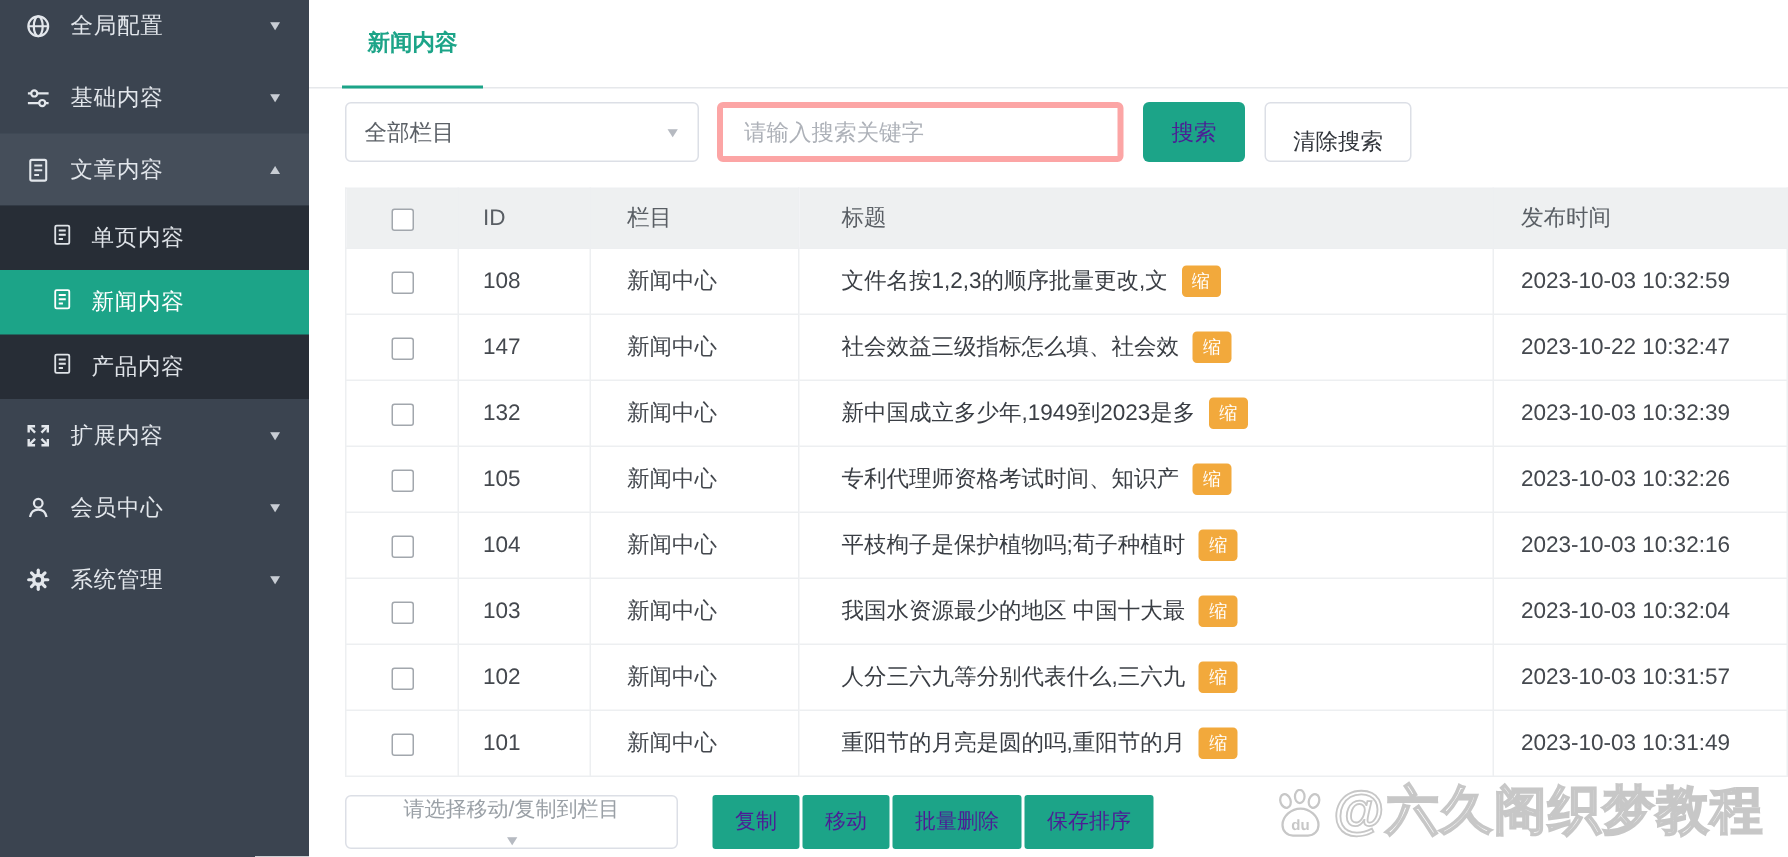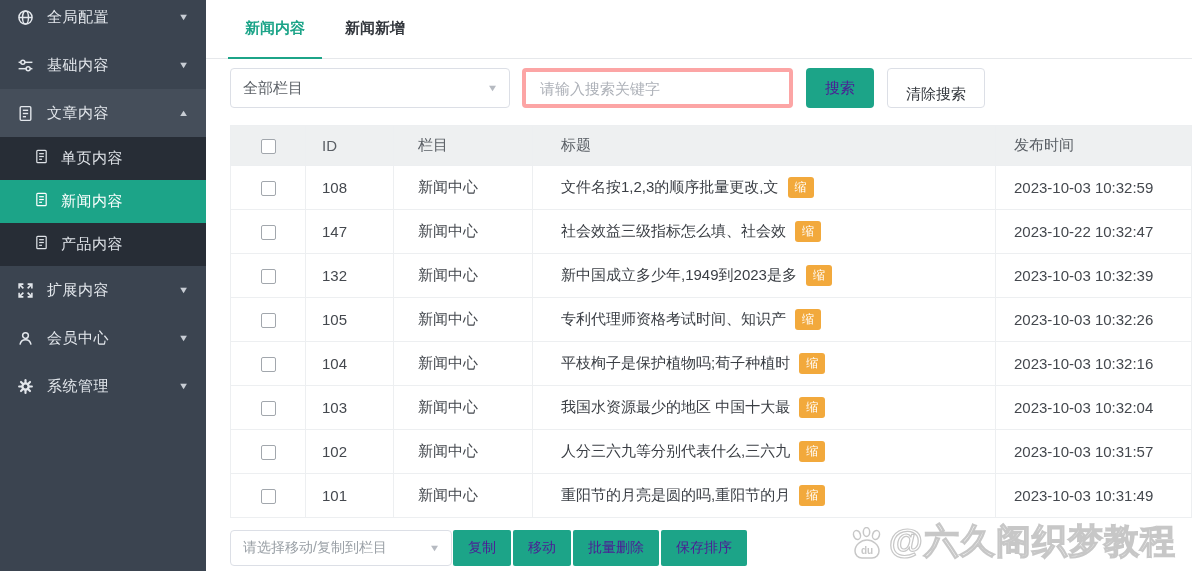--- a/index.html
+++ b/index.html
@@ -24,21 +24,21 @@
   
   .content { position:relative; flex:1; height:571px; background:#fff; overflow:hidden; }
 
   .tabbar { height:59px; display:flex; align-items:stretch; padding-left:22px; border-bottom:1px solid #e6e8eb; }
   .tab { padding:0 17px; margin-right:6px; font-size:15px; color:#33373d; display:flex; align-items:center; cursor:pointer; border-bottom:2px solid transparent; margin-bottom:-1px; font-weight:700; }
   .tab.active { color:#1ca488; border-bottom-color:#1ca488; }
 
   .search-row { display:flex; align-items:center; margin:9px 24px 0 24px; }
   .select { height:40px; border:1px solid #dcdfe6; border-radius:4px; background:#fff;
             display:flex; align-items:center; justify-content:space-between; padding:0 12px; cursor:pointer; }
-  .cat-select { width:280px; margin-right:12px; }
+  .cat-select { width:236px; margin-right:12px; }
   .sel-val { font-size:15px; color:#5b6066; }
   .sel-val.placeholder { color:#9aa0a6; }
   .sel-arrow { color:#b6bac1; font-size:9px; transform:scaleX(1.3); }
   .inp { width:271px; height:40px; border:4px solid #fca5a5; border-radius:4px; padding:0 14px;
          font-size:15px; color:#333; outline:none; margin-right:13px; font-family:inherit; }
   .inp::placeholder { color:#adb1b8; }
   .btn { border:none; cursor:pointer; font-family:inherit; }
   .btn.primary { background:#1ca488; color:#4c1d95; }
   .btn.search-btn { width:68px; height:40px; border-radius:4px; font-size:15px; margin-right:13px; }
   .btn.plain { background:#fff; border:1px solid #dcdfe6; color:#33373d; height:40px; padding:16px 18px;
@@ -53,21 +53,21 @@
   .col-cat { width:139px; padding-left:24px; }
   .col-title { width:463px; padding-left:28px; white-space:nowrap; overflow:hidden; }
   .col-time { padding-left:18px; white-space:nowrap; }
   .cb { display:inline-block; width:15px; height:15px; border:1.5px solid #a2a7ad; border-radius:2px;
         background:#fff; vertical-align:middle; cursor:pointer; }
   .title-text { color:#3a3e44; cursor:pointer; }
   .badge { display:inline-block; background:#f2a93c; color:#fff; font-size:12px; line-height:1;
            padding:4px 7px 5px; border-radius:3px; margin-left:9px; vertical-align:1px; }
 
   .footer-row { display:flex; align-items:center; margin:12px 24px 0 24px; }
-  .footer-select { width:222px; height:36px; margin-right:1px; }
+  .footer-select { width:222px; height:36px; margin-right:23px;flex-direction:column; }
   .footer-select .sel-val { font-size:14px; }
   .btn-group { display:flex; gap:2px; }
   .btn.sm { height:36px; padding:0 15px; font-size:14px; border-radius:2px; }
 
   .watermark { position:absolute; right:16px; bottom:6px; display:flex; align-items:center;
                pointer-events:none; z-index:5; }
   .wm-text { font-size:35px; font-weight:700; letter-spacing:1px; color:#fff;
              -webkit-text-stroke:1.2px #c7c7c7; }
   .wm-paw { margin-right:2px; margin-top:10px; }
 </style>
@@ -214,21 +214,20 @@
         <span class="chev">▼</span>
       </div>
 
     </nav>
   </aside>
 
   <main class="content">
 
     <div class="tabbar">
       <div class="tab active">新闻内容</div>
-      <div class="tab">新闻新增</div>
     </div>
 
     <div class="search-row">
       <div class="select cat-select">
         <span class="sel-val">全部栏目</span>
         <span class="sel-arrow">▼</span>
       </div>
       <input class="inp" placeholder="请输入搜索关键字" style="">
       <button class="btn primary search-btn">搜索</button>
       <button class="btn plain">清除搜索</button>

